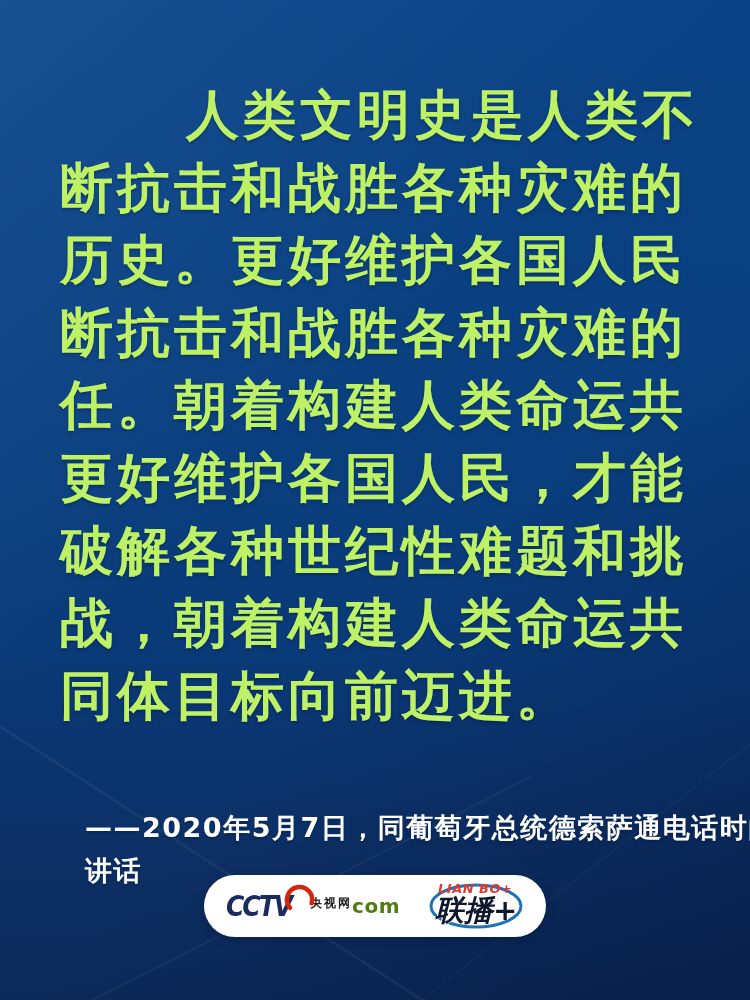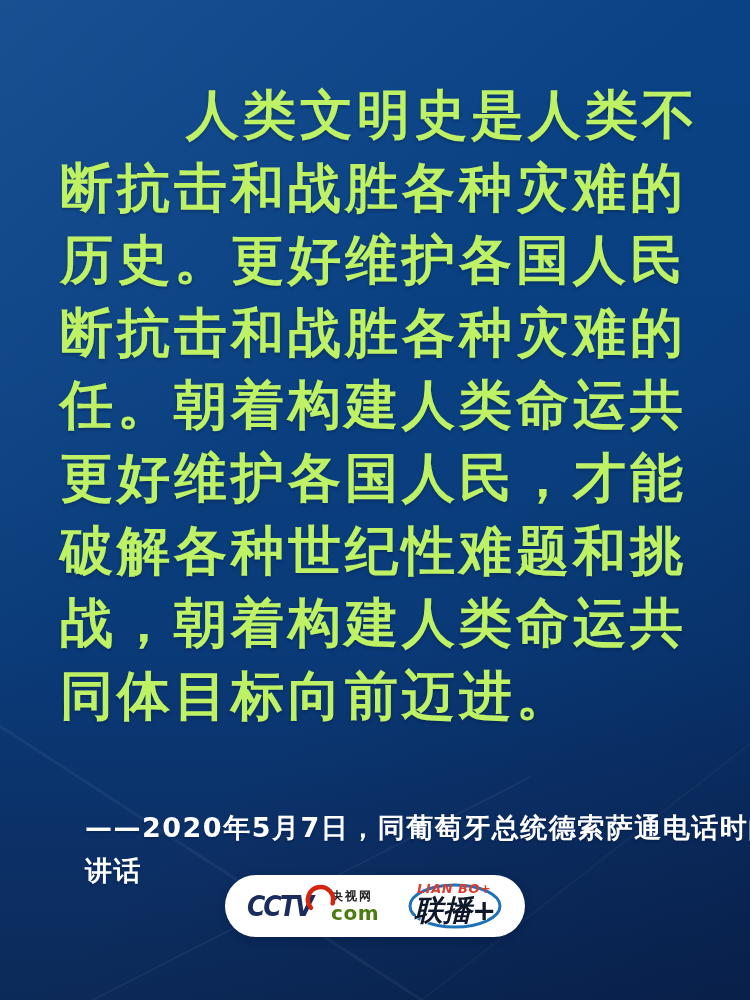--- a/index.html
+++ b/index.html
@@ -101,21 +101,21 @@
   }
   .cctv-swoosh {
     position: absolute;
     right: -26px;
     top: -13px;
     width: 36px;
     height: 36px;
   }
   .cctv-site {
     display: flex;
-    flex-direction: column;
+    flex-direction: row;
     justify-content: flex-start;
     margin-right: 28px;
   }
   .site-name {
     font-size: 12px;
     font-weight: bold;
     color: #222222;
     letter-spacing: 2px;
     line-height: 14px;
   }

